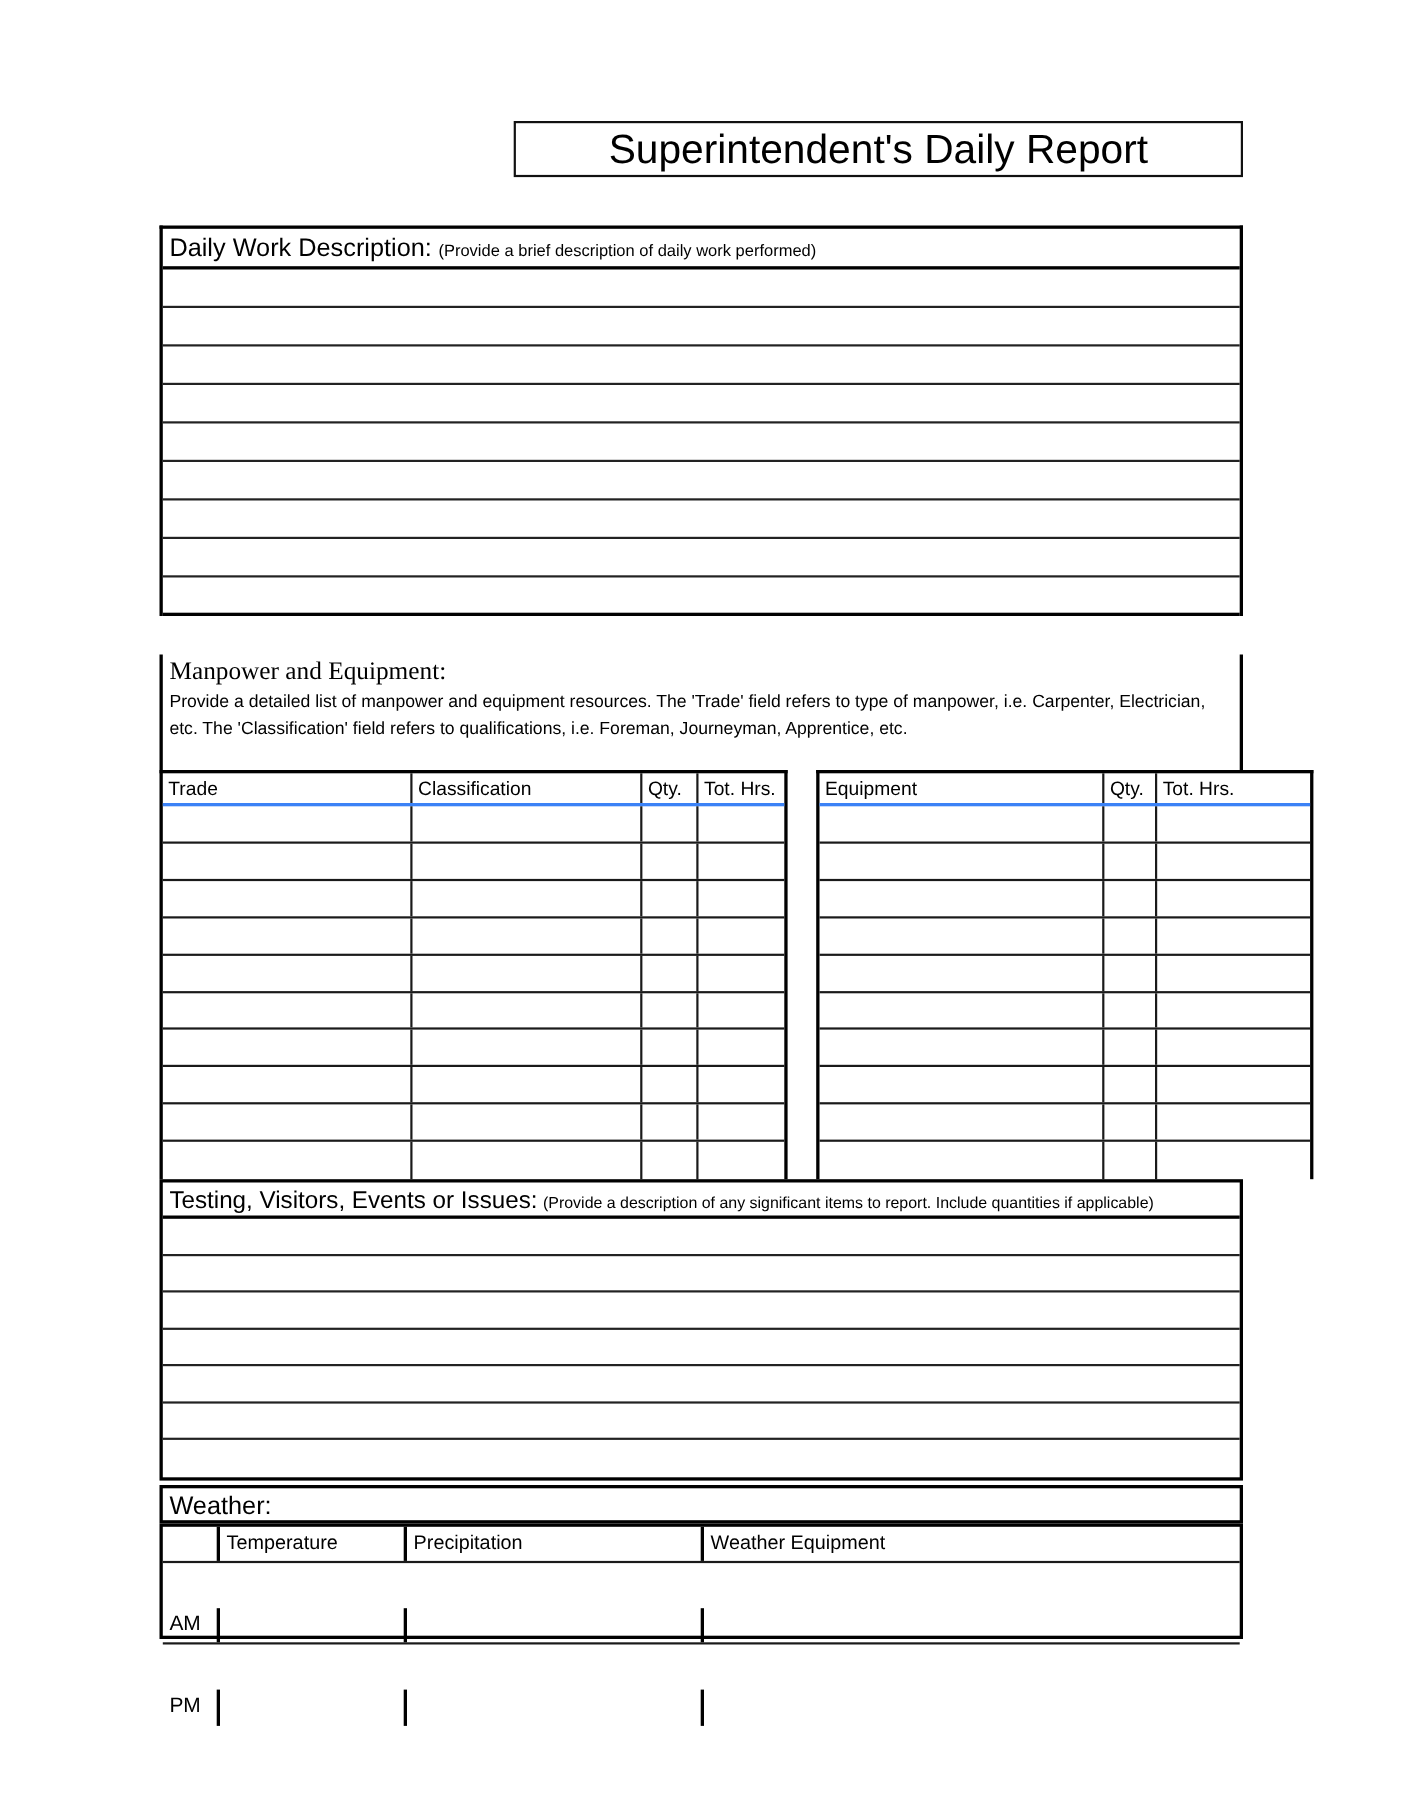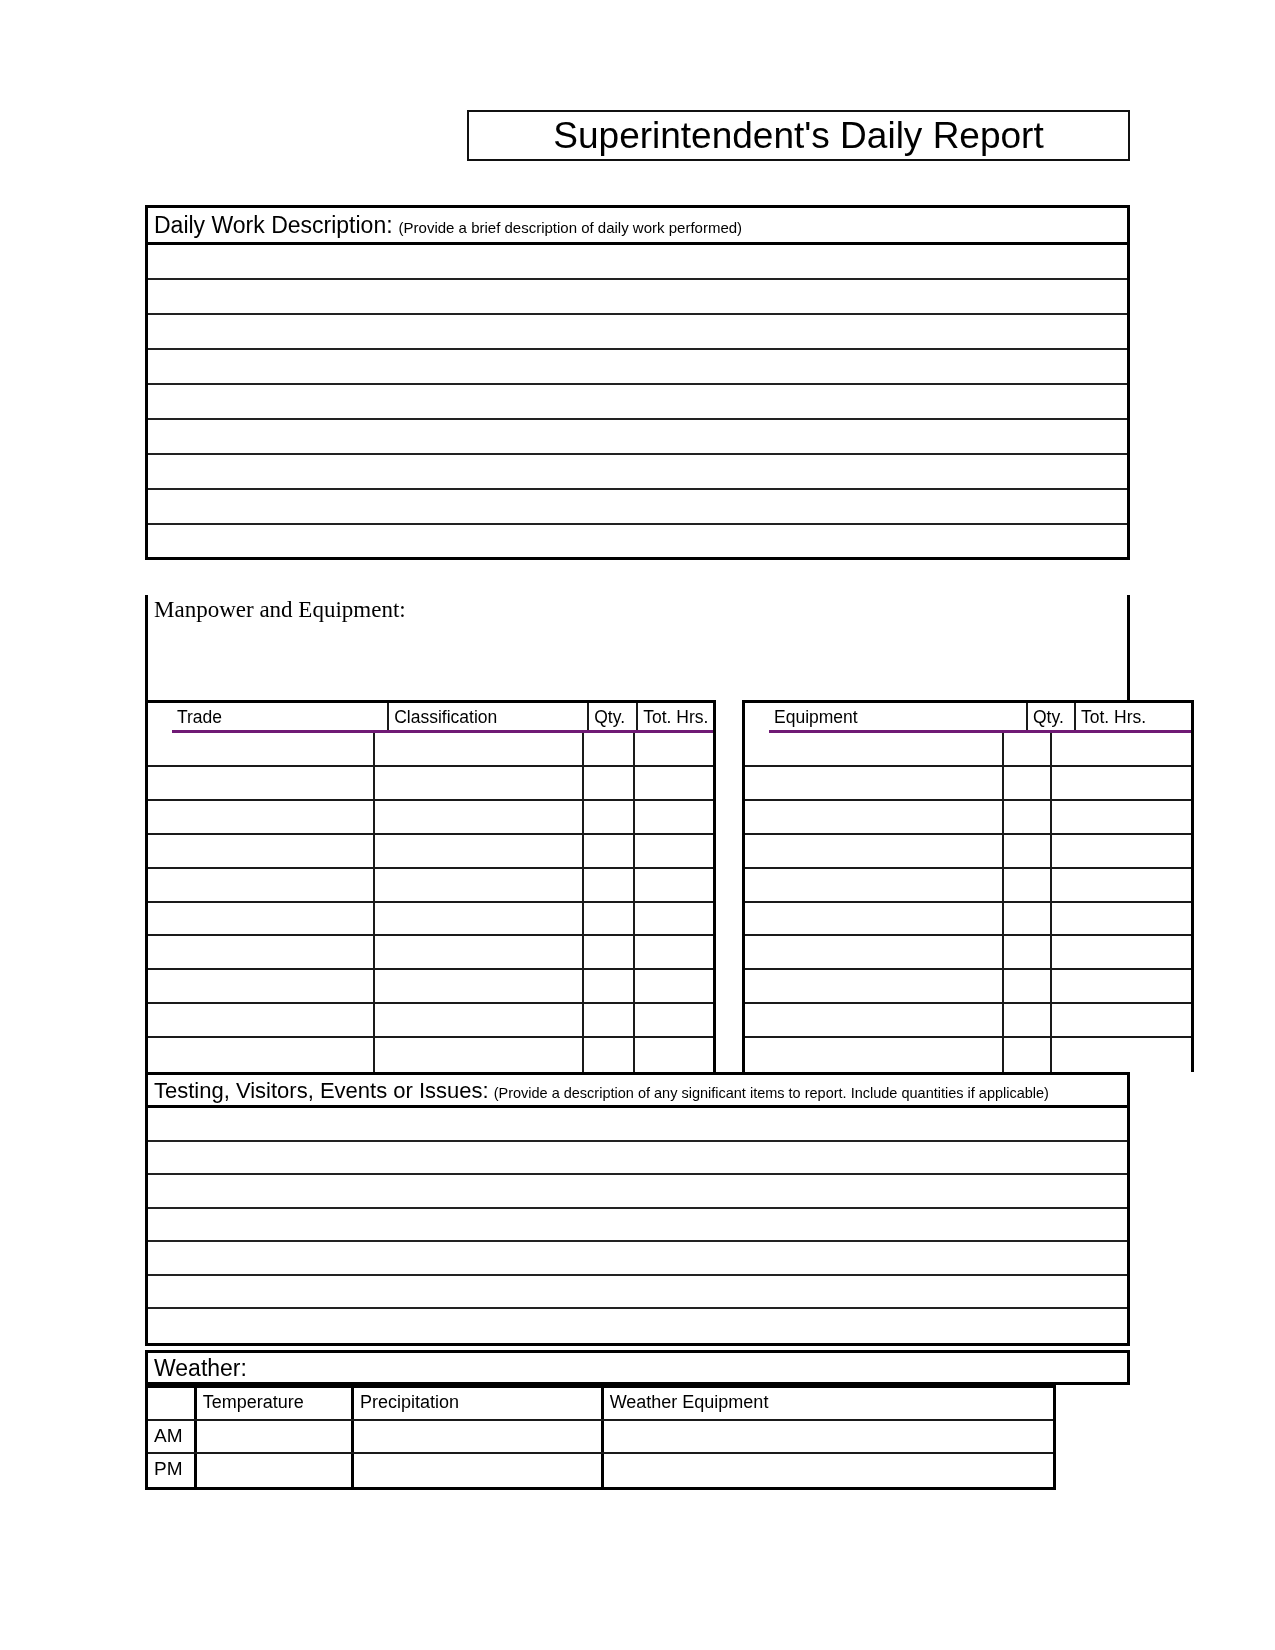--- a/index.html
+++ b/index.html
@@ -33,43 +33,43 @@
     border-left:3px solid #000;border-right:3px solid #000;
   }
   .manpower-title{font-size:23px;padding:2px 6px 4px 6px;font-family:Liberation Serif, serif;}
   .manpower-desc{font-size:16px;line-height:1.5;padding:0 10px 0 6px;}
 
   
   .sec-tables{position:absolute;left:145px;top:700px;width:985px;height:372px;}
   .tbl{position:absolute;top:0;bottom:0;border:3px solid #000;border-bottom:none;display:flex;flex-direction:column;}
   .tbl-left{left:0;width:571px;}
   .tbl-right{left:597px;width:452px;}
-  .hdr-row{display:flex;height:33px;border-bottom:3px solid #701a75;margin-left:24px;}
+  .hdr-row{display:flex;height:33px;border-bottom:3px solid #3b82f6;}
   .t-row{display:flex;height:33.9px;border-bottom:2px solid #1a1a1a;flex:none;}
   .tbl-body .t-row:last-child{border-bottom:none;}
   .c{border-right:2px solid #1a1a1a;height:100%;padding:4px 0 0 5px;font-size:17.5px;white-space:nowrap;overflow:hidden;}
   .c:last-child{border-right:none;}
   .lw1{width:227px;} .lw2{width:209px;} .lw3{width:51px;} .lw4{width:78px;}
   .rw1{width:259px;} .rw2{width:48px;}  .rw3{width:75px;}
 
   
   .sec-testing{position:absolute;left:145px;top:1072px;width:985px;border:3px solid #000;}
   .row-testing-hdr{height:33px;border-bottom:3px solid #000;padding:3px 4px 0 6px;font-size:22px;white-space:nowrap;}
   .row-testing-hdr .hint{font-size:14.5px;margin-left:5px;}
   .sec-testing .blank-row{height:33.5px;border-bottom:2px solid #222;}
   .sec-testing .blank-row:last-child{border-bottom:none;}
 
   
   .sec-weather-hdr{
     position:absolute;left:145px;top:1350px;width:985px;height:35px;
     border:3px solid #000;padding:2px 6px 0 6px;font-size:23px;
   }
   .sec-weather-tbl{
-    position:absolute;left:145px;top:1385px;width:911px;height:105px;
-    border:3px solid #000;display:flex;flex-direction:column;
+    position:absolute;left:145px;top:1385px;width:985px;height:105px;
+    border:3px solid #000;display:flex;flex-direction:column;gap:41px;
   }
   .w-row{display:flex;height:33px;border-bottom:2px solid #1a1a1a;flex:none;}
   .sec-weather-tbl .w-row:last-child{border-bottom:none;height:33px;}
   .wc{border-right:3px solid #000;height:100%;padding:4px 0 0 6px;font-size:18px;white-space:nowrap;}
   .wc:last-child{border-right:none;}
   .ww1{width:52px;} .ww2{width:170px;} .ww3{width:270px;} .ww4{width:487px;}
   .am-pm{font-size:19px;}
 </style>
 </head>
 <body>
@@ -92,20 +92,21 @@
         <div class="blank-row"></div>
         <div class="blank-row"></div>
         <div class="blank-row"></div>
         <div class="blank-row"></div>
         <div class="blank-row"></div>
       </div>
   </div>
 
   <div class="sec-manpower">
     <div class="manpower-title">Manpower and Equipment:</div>
+    <div class="manpower-desc">Provide a detailed list of manpower and equipment resources. The 'Trade' field refers to type of manpower, i.e. Carpenter, Electrician, etc. The 'Classification' field refers to qualifications, i.e. Foreman, Journeyman, Apprentice, etc.</div>
   </div>
 
   <div class="sec-tables">
 
     <div class="tbl tbl-left">
       <div class="hdr-row">
         <div class="c lw1">Trade</div>
         <div class="c lw2">Classification</div>
         <div class="c lw3">Qty.</div>
         <div class="c lw4">Tot. Hrs.</div>

